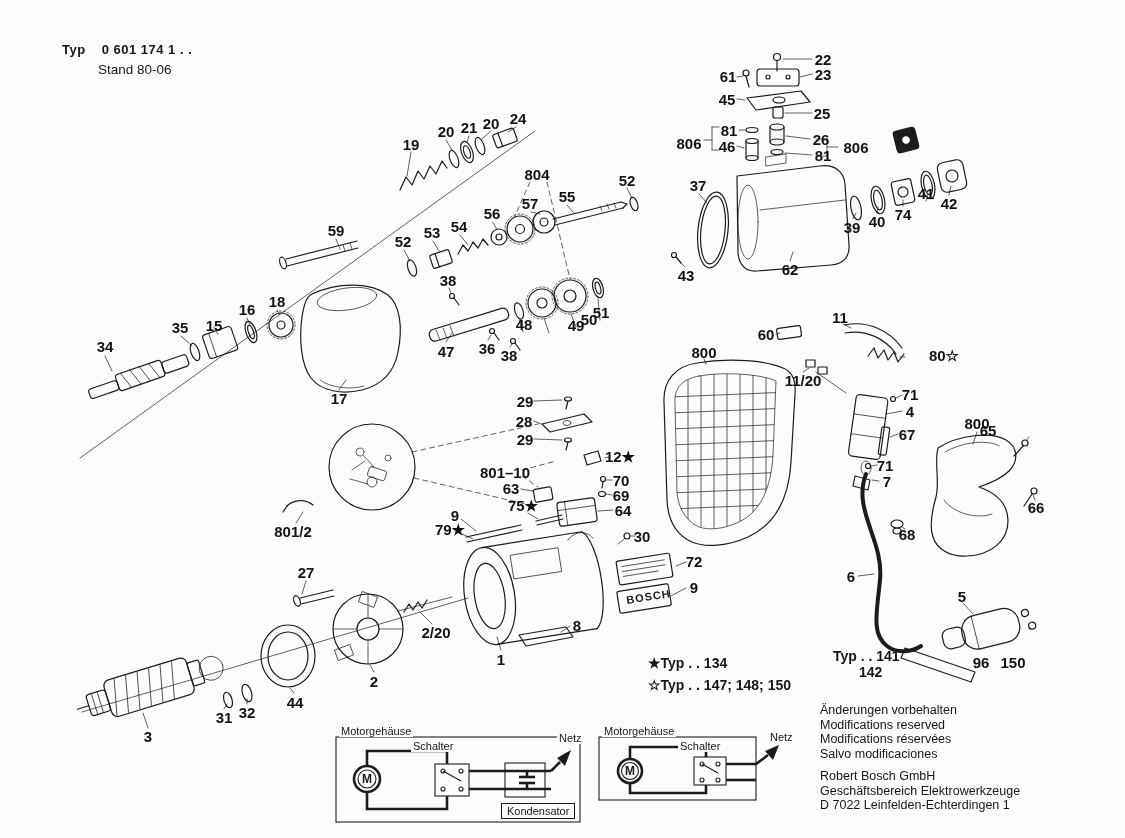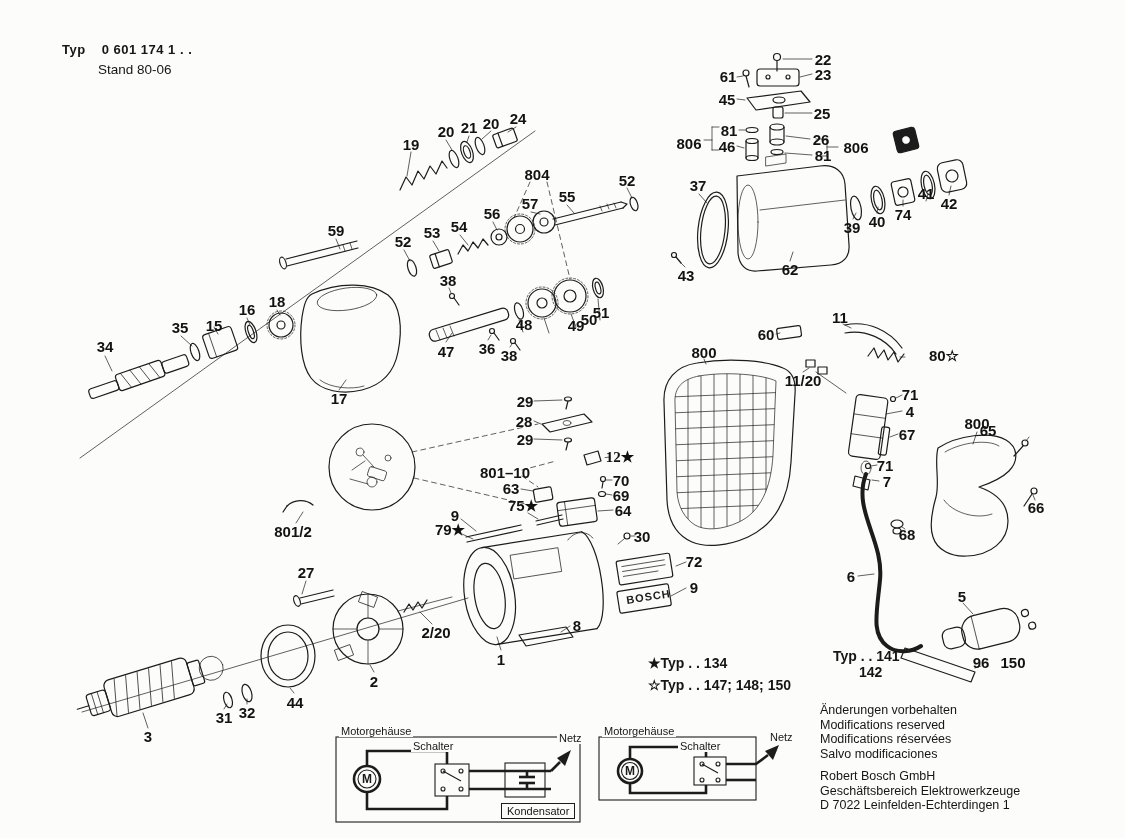--- a/index.html
+++ b/index.html
@@ -520,21 +520,21 @@
       <div class="part-label" style="left: 446px; top: 351px;">47</div>
       <div class="part-label" style="left: 487px; top: 348px;">36</div>
       <div class="part-label" style="left: 509px; top: 355px;">38</div>
       <div class="part-label" style="left: 524px; top: 324px;">48</div>
       <div class="part-label" style="left: 576px; top: 325px;">49</div>
       <div class="part-label" style="left: 577px; top: 319px; padding-left: 24px;">50</div>
       <div class="part-label" style="left: 601px; top: 312px;">51</div>
       <div class="part-label" style="left: 525px; top: 401px;">29</div>
       <div class="part-label" style="left: 524px; top: 421px;">28</div>
       <div class="part-label" style="left: 525px; top: 439px;">29</div>
-      <div class="part-label" style="left: 620px; top: 457px; font-family: Liberation Serif, serif;">12★</div>
+      <div class="part-label" style="left: 620px; top: 457px;">12★</div>
       <div class="part-label" style="left: 505px; top: 472px;">801–10</div>
       <div class="part-label" style="left: 511px; top: 488px;">63</div>
       <div class="part-label" style="left: 621px; top: 480px;">70</div>
       <div class="part-label" style="left: 621px; top: 495px; text-align: center;">69</div>
       <div class="part-label" style="left: 623px; top: 510px;">64</div>
       <div class="part-label" style="left: 523px; top: 506px;">75★</div>
       <div class="part-label" style="left: 455px; top: 515px;">9</div>
       <div class="part-label" style="left: 450px; top: 530px;">79★</div>
       <div class="part-label" style="left: 642px; top: 536px;">30</div>
       <div class="part-label" style="left: 694px; top: 561px;">72</div>

